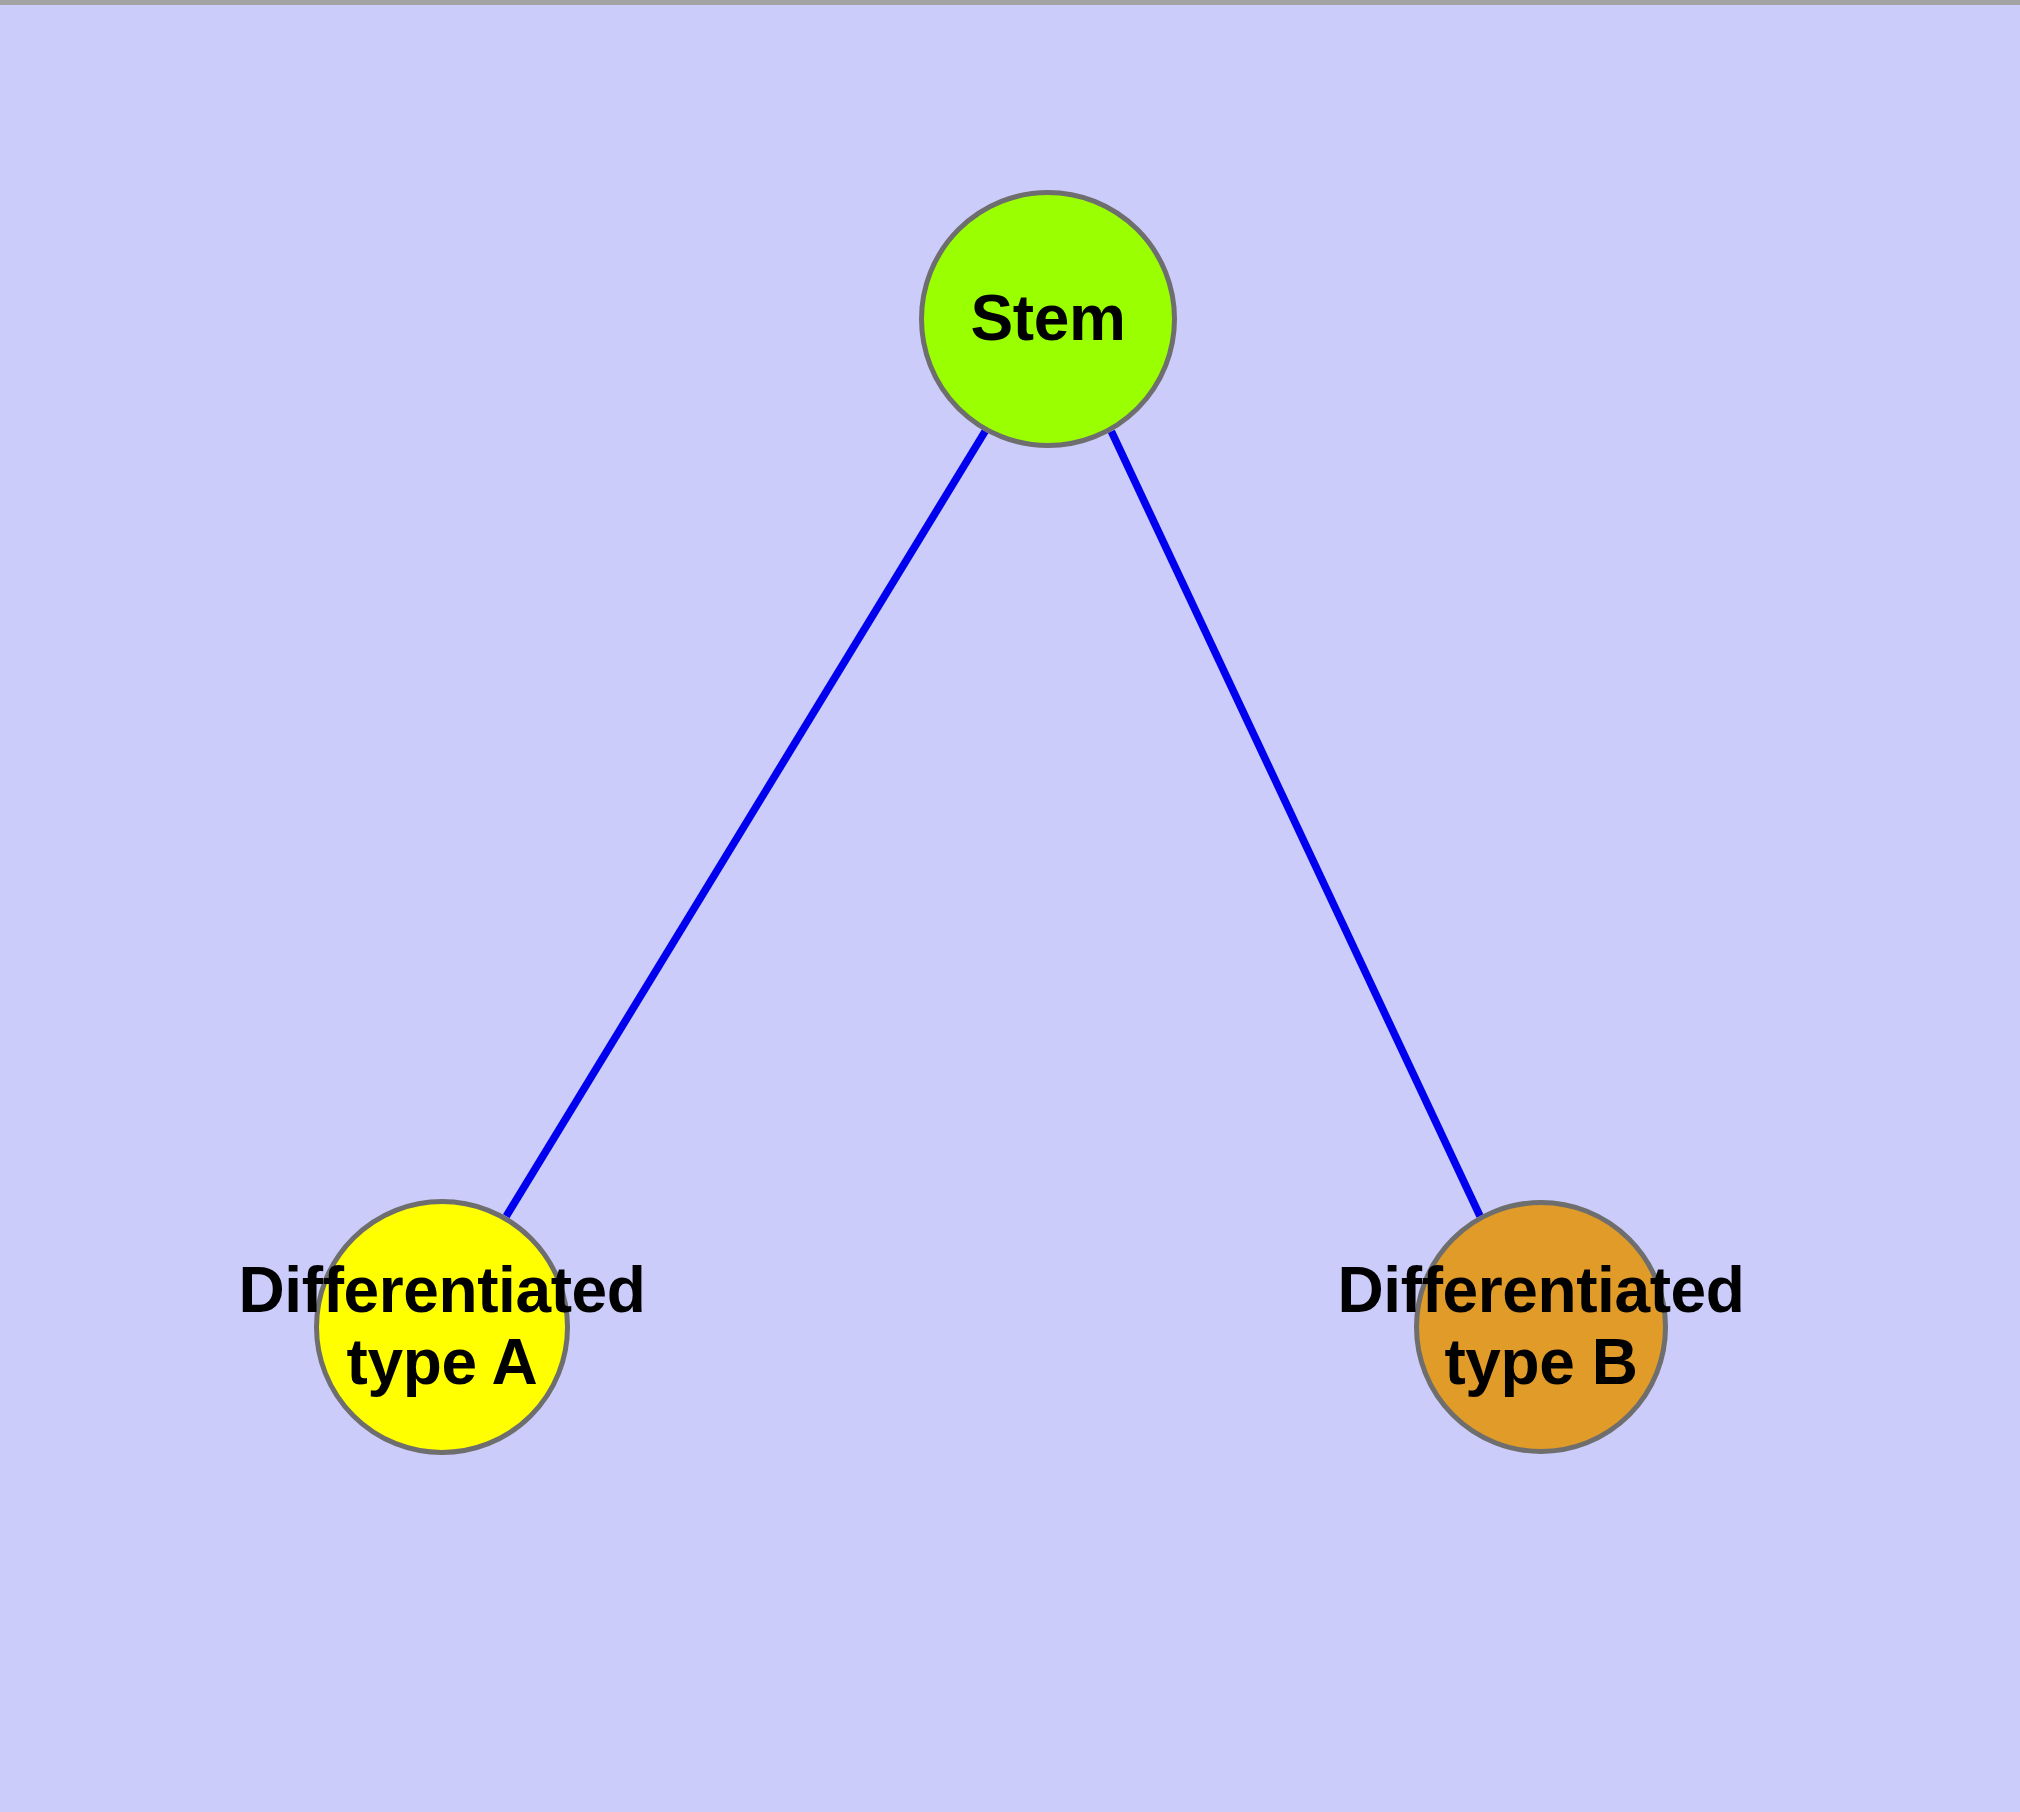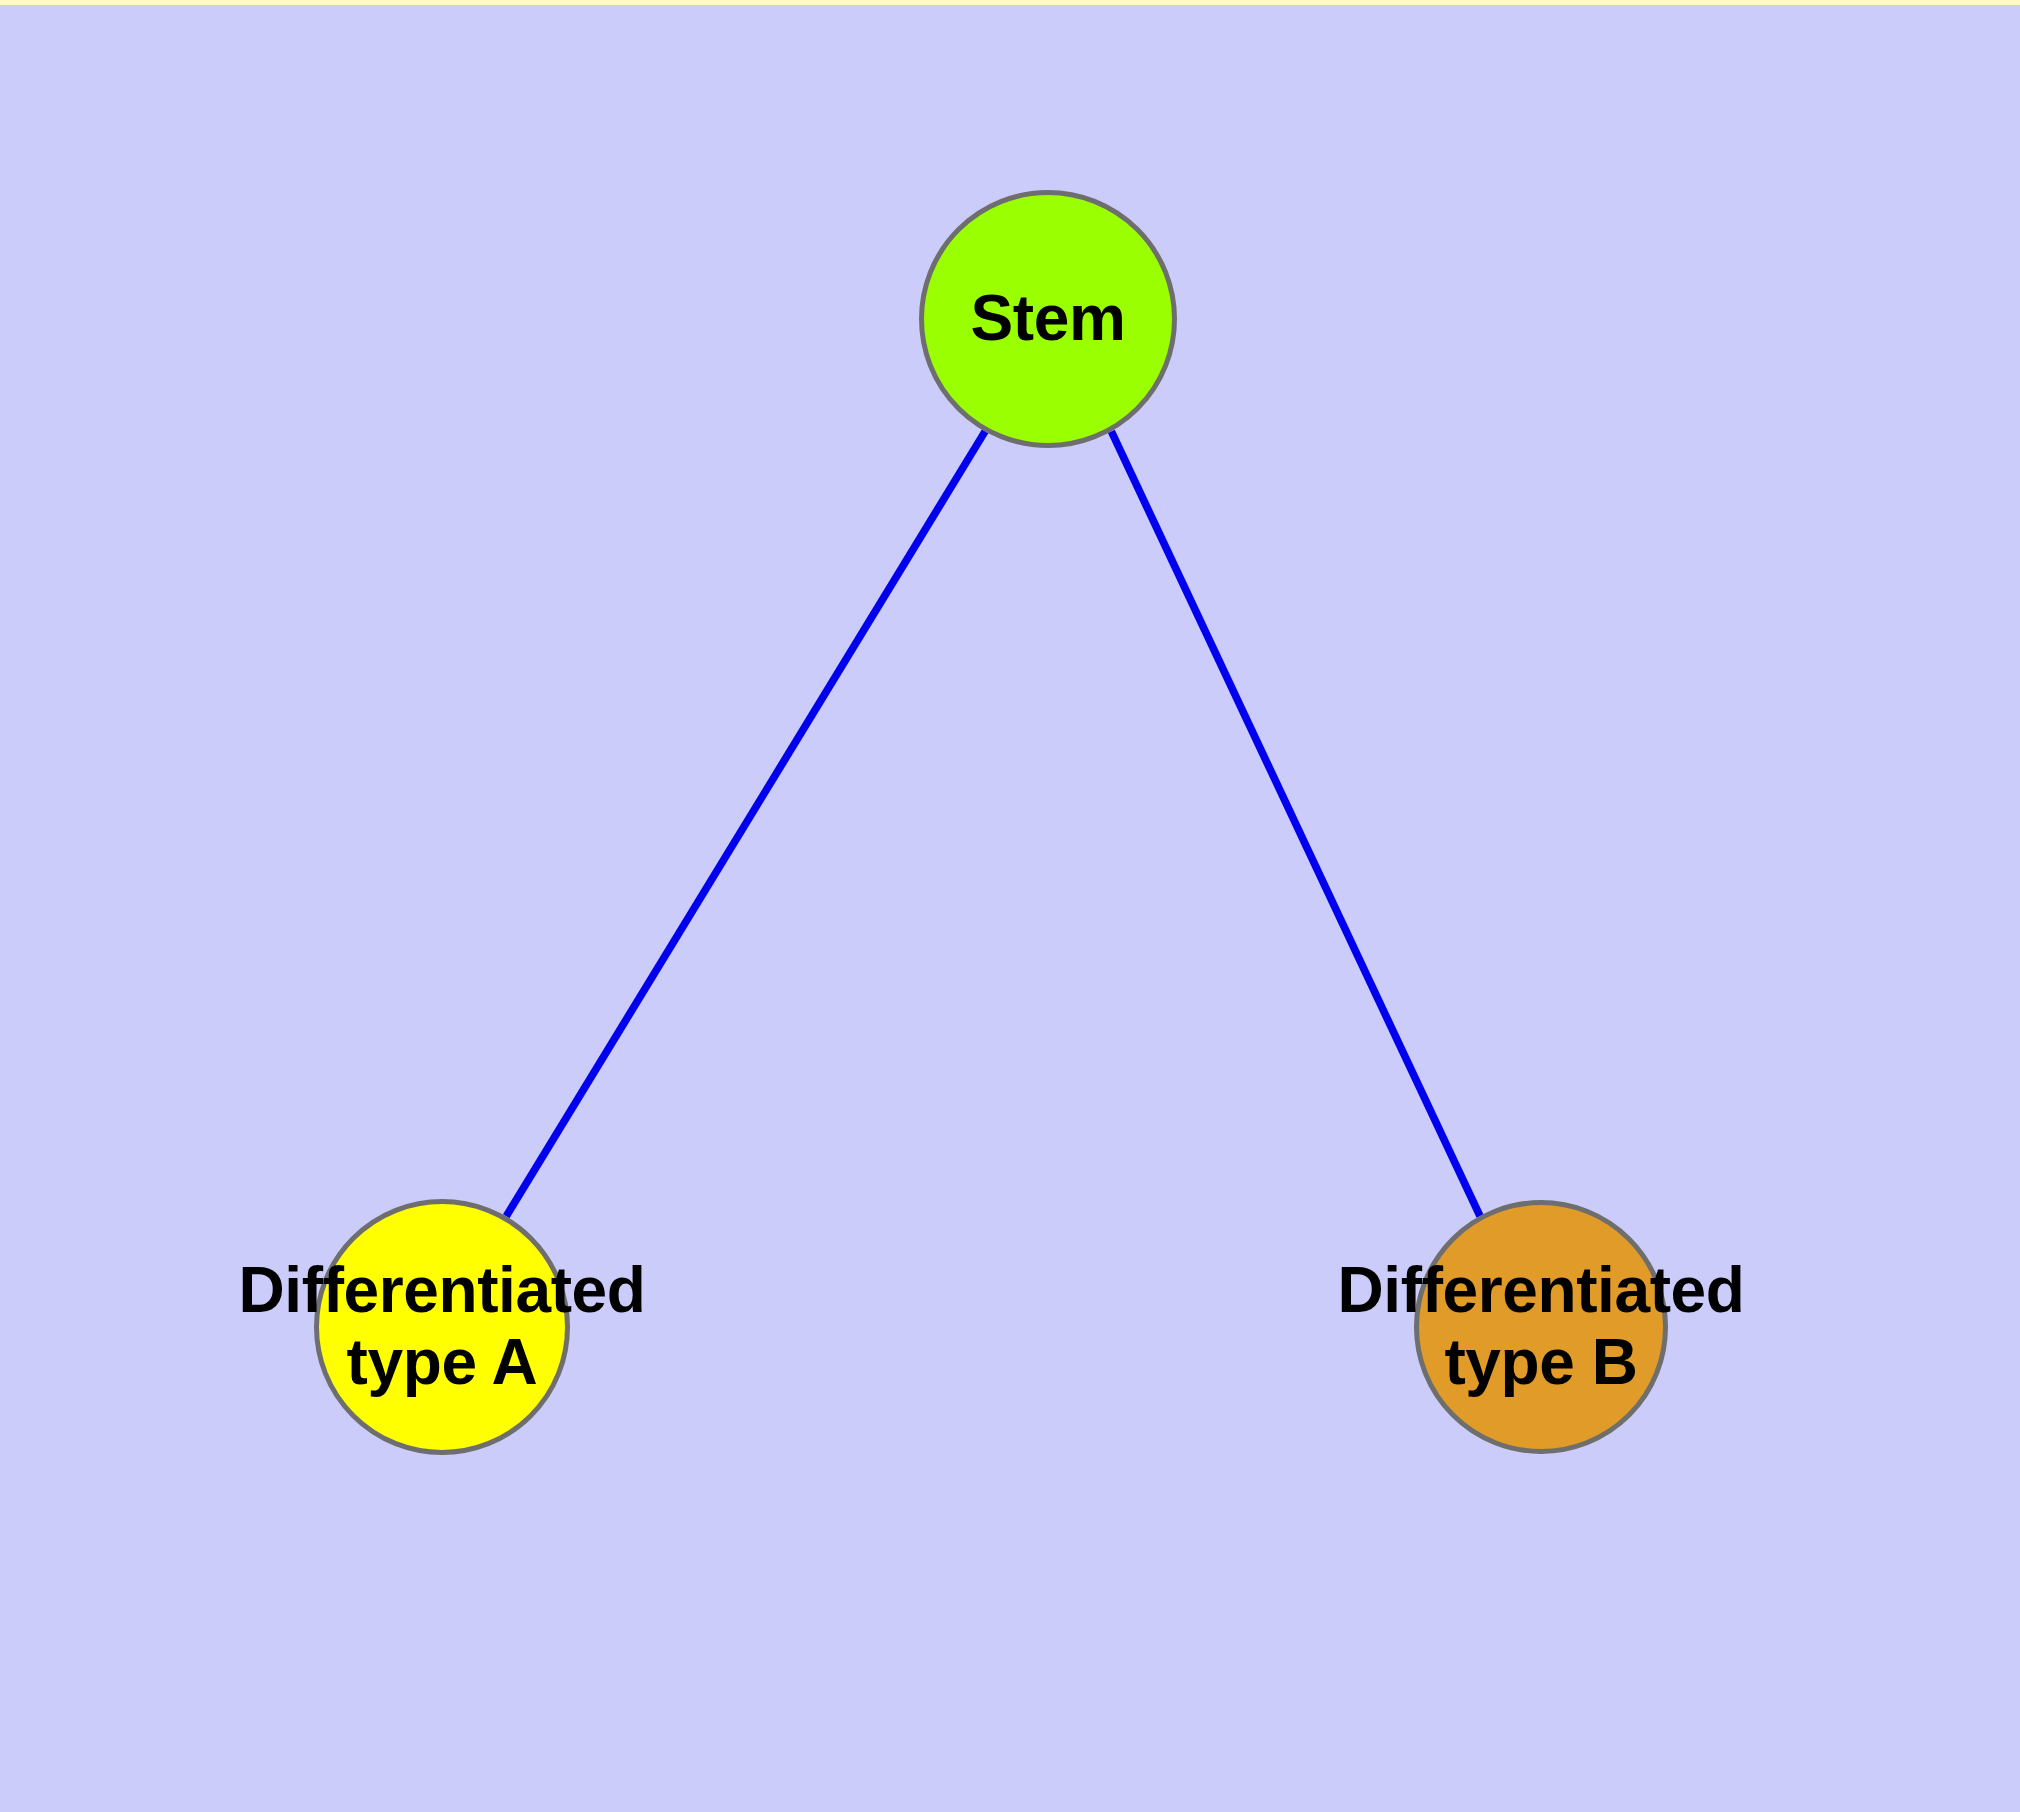--- a/index.html
+++ b/index.html
@@ -6,21 +6,21 @@
   html, body {
     margin: 0;
     padding: 0;
     background: #ffffff;
   }
   #canvas {
     position: relative;
     width: 2021px;
     height: 1812px;
     overflow: hidden;
-    background: #fef9c3;
+    background: #a3a3a3;
     font-family: "Liberation Sans", sans-serif;
   }
   #plot-background {
     position: absolute;
     left: 0;
     top: 5.1px;
     width: 2021px;
     height: 1807px;
     background: #ccccfa;
   }

